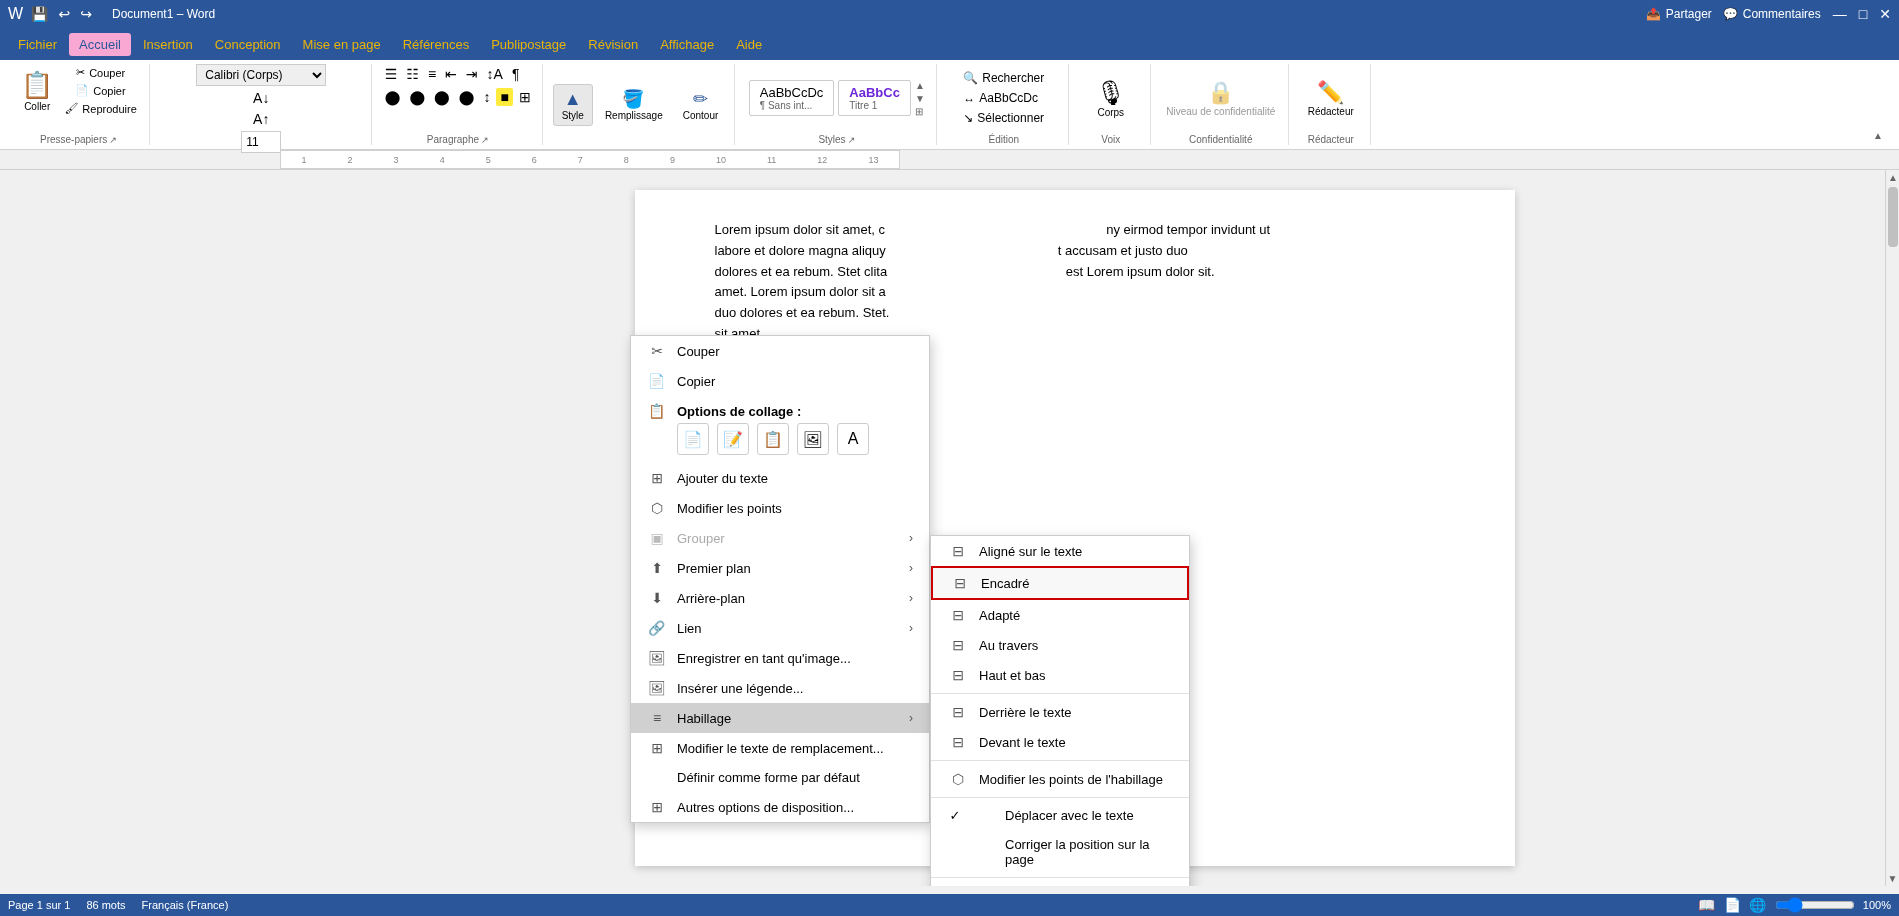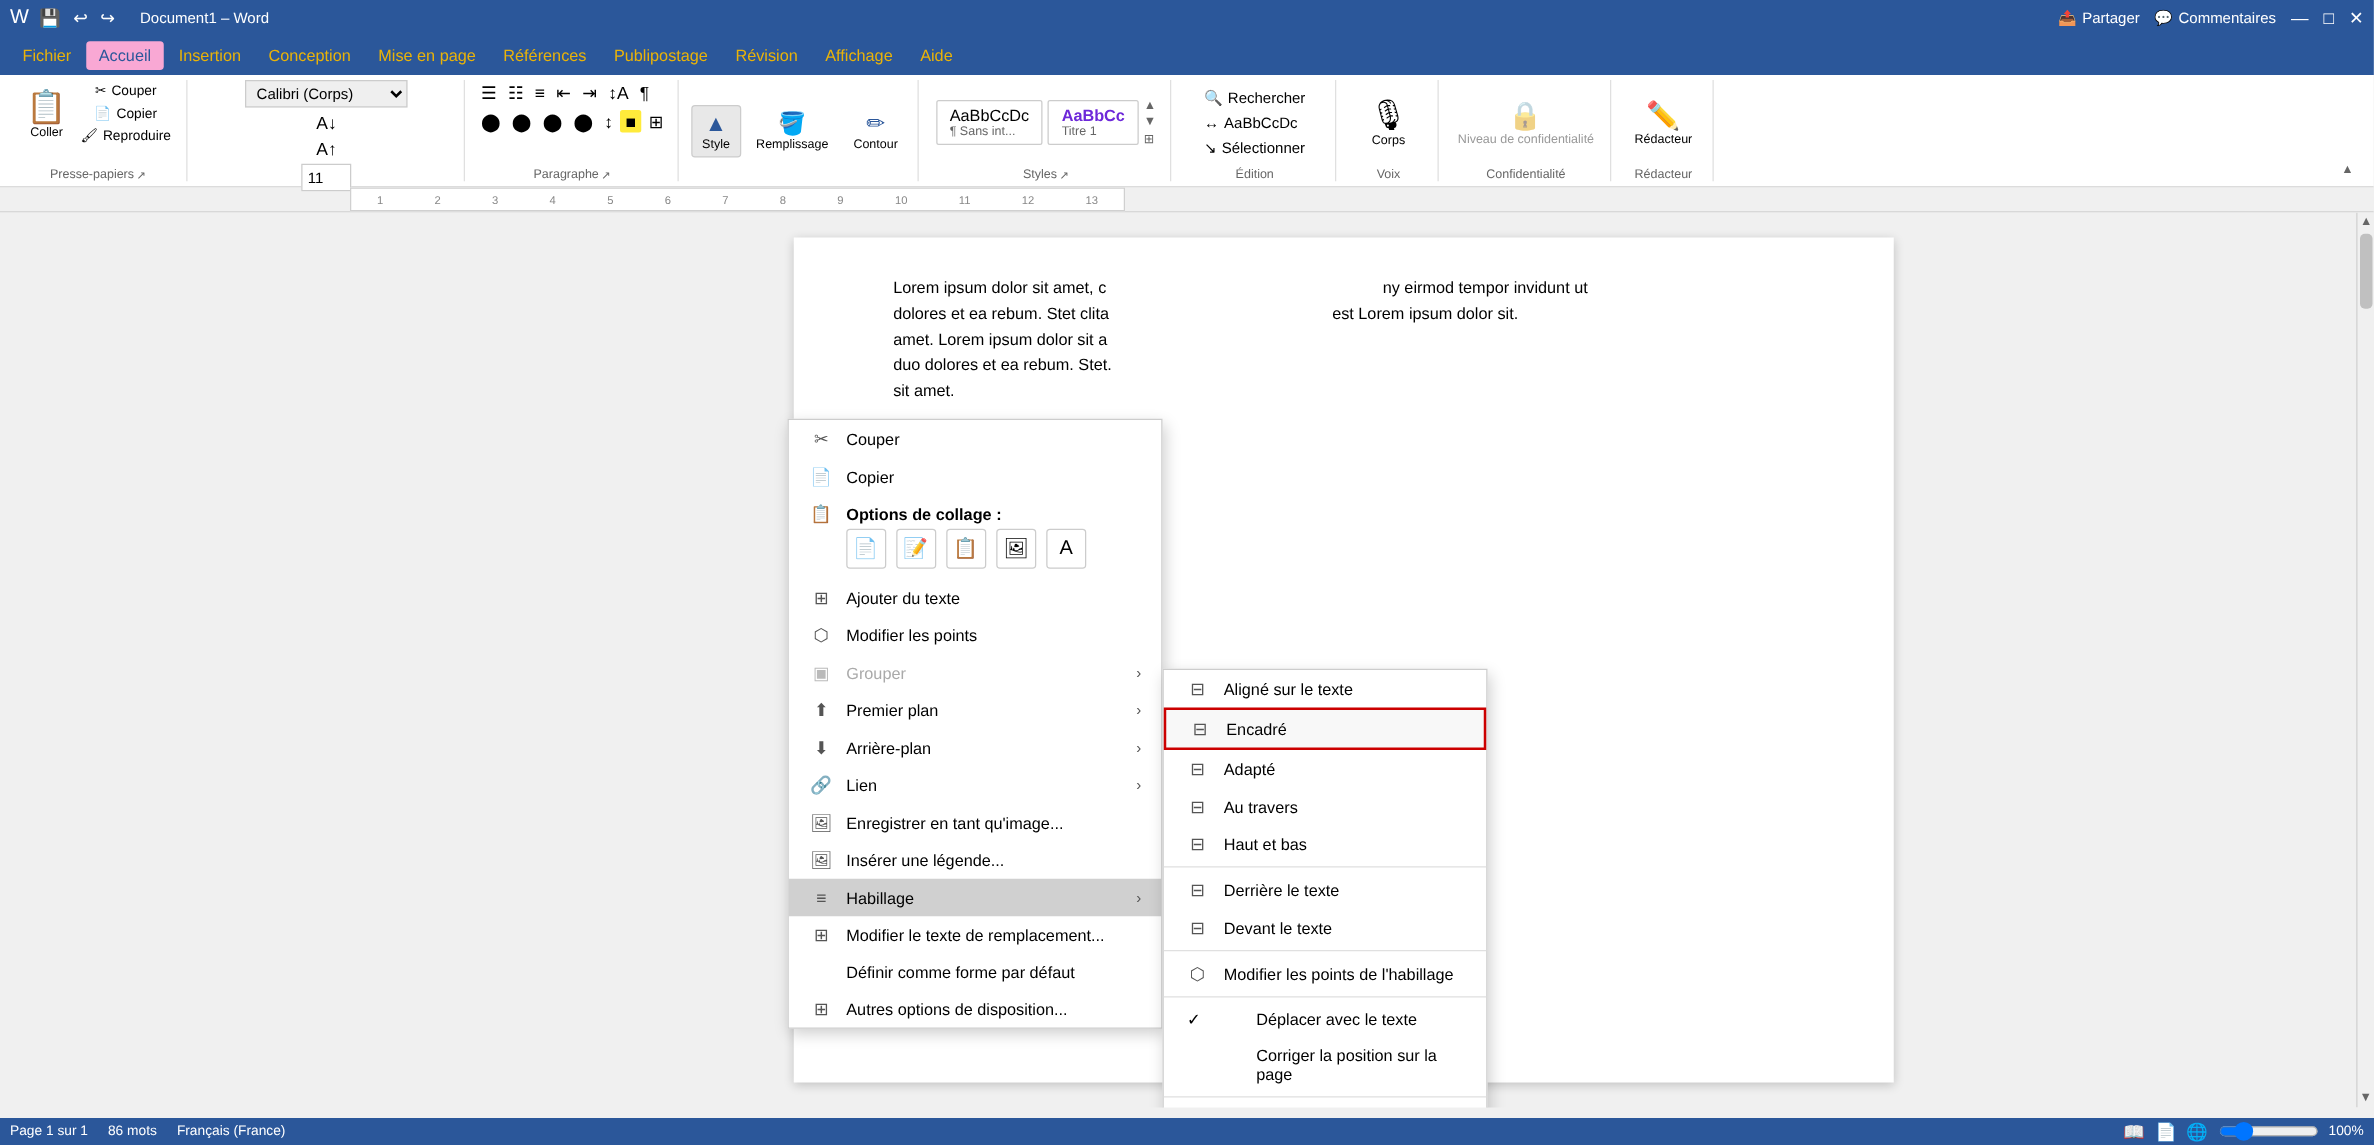--- a/index.html
+++ b/index.html
@@ -314,20 +314,21 @@
 </div>
 
 <div class="doc-area" style="position:relative; height:calc(916px - 200px);">
 
   <div style="width:250px; height:100%;"></div>
 
   <div class="doc-page" style="position:relative; height:100%; overflow:hidden;">
 
     <div class="doc-text" style="position:absolute; top:30px; left:80px; right:80px;">
       <p>Lorem ipsum dolor sit amet, c<span style="opacity:0;">onsetetur sadipscing elitr, sed diam no</span>ny eirmod tempor invidunt ut</p>
+      <p>labore et dolore magna aliquy<span style="opacity:0;">am erat, sed diam voluptua. A</span>t accusam et justo duo</p>
       <p>dolores et ea rebum. Stet clita<span style="opacity:0;">kasd gubergren, no sea takima</span>est Lorem ipsum dolor sit.</p>
       <p>amet. Lorem ipsum dolor sit a</p>
       <p>duo dolores et ea rebum. Stet.</p>
       <p>sit amet.</p>
     </div>
 
     <div style="position:absolute; left:60px; top:290px; color:#4472c4; font-size:16px;">⚓</div>
 
     <div style="position:absolute; left:80px; top:310px; width:210px; height:260px; background:#2563b0;">
 

